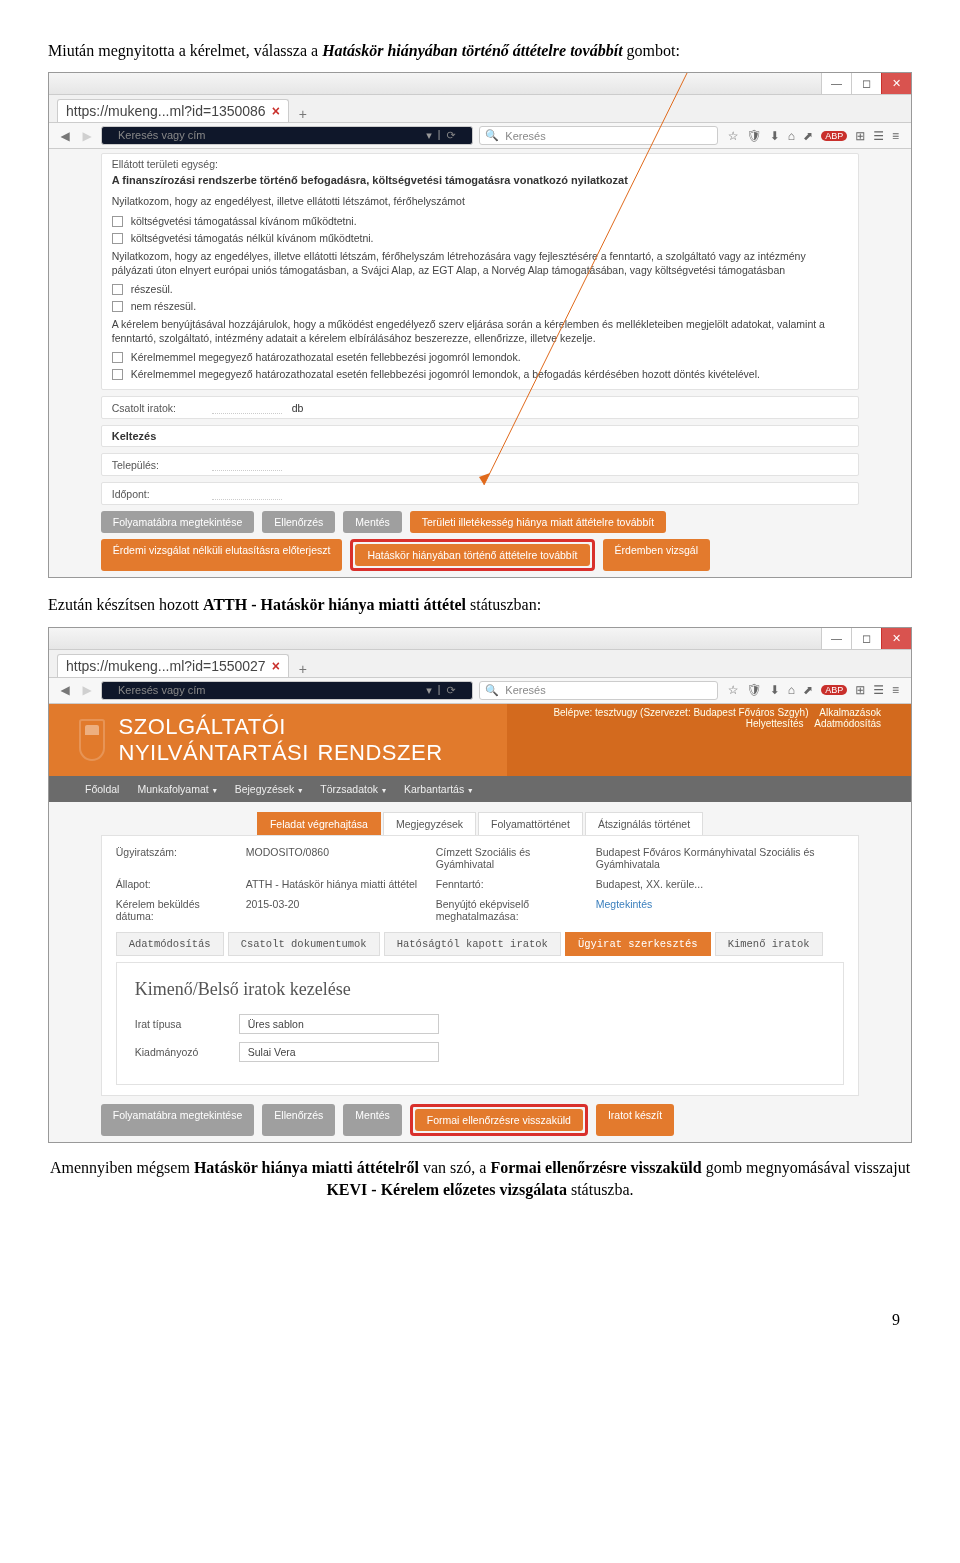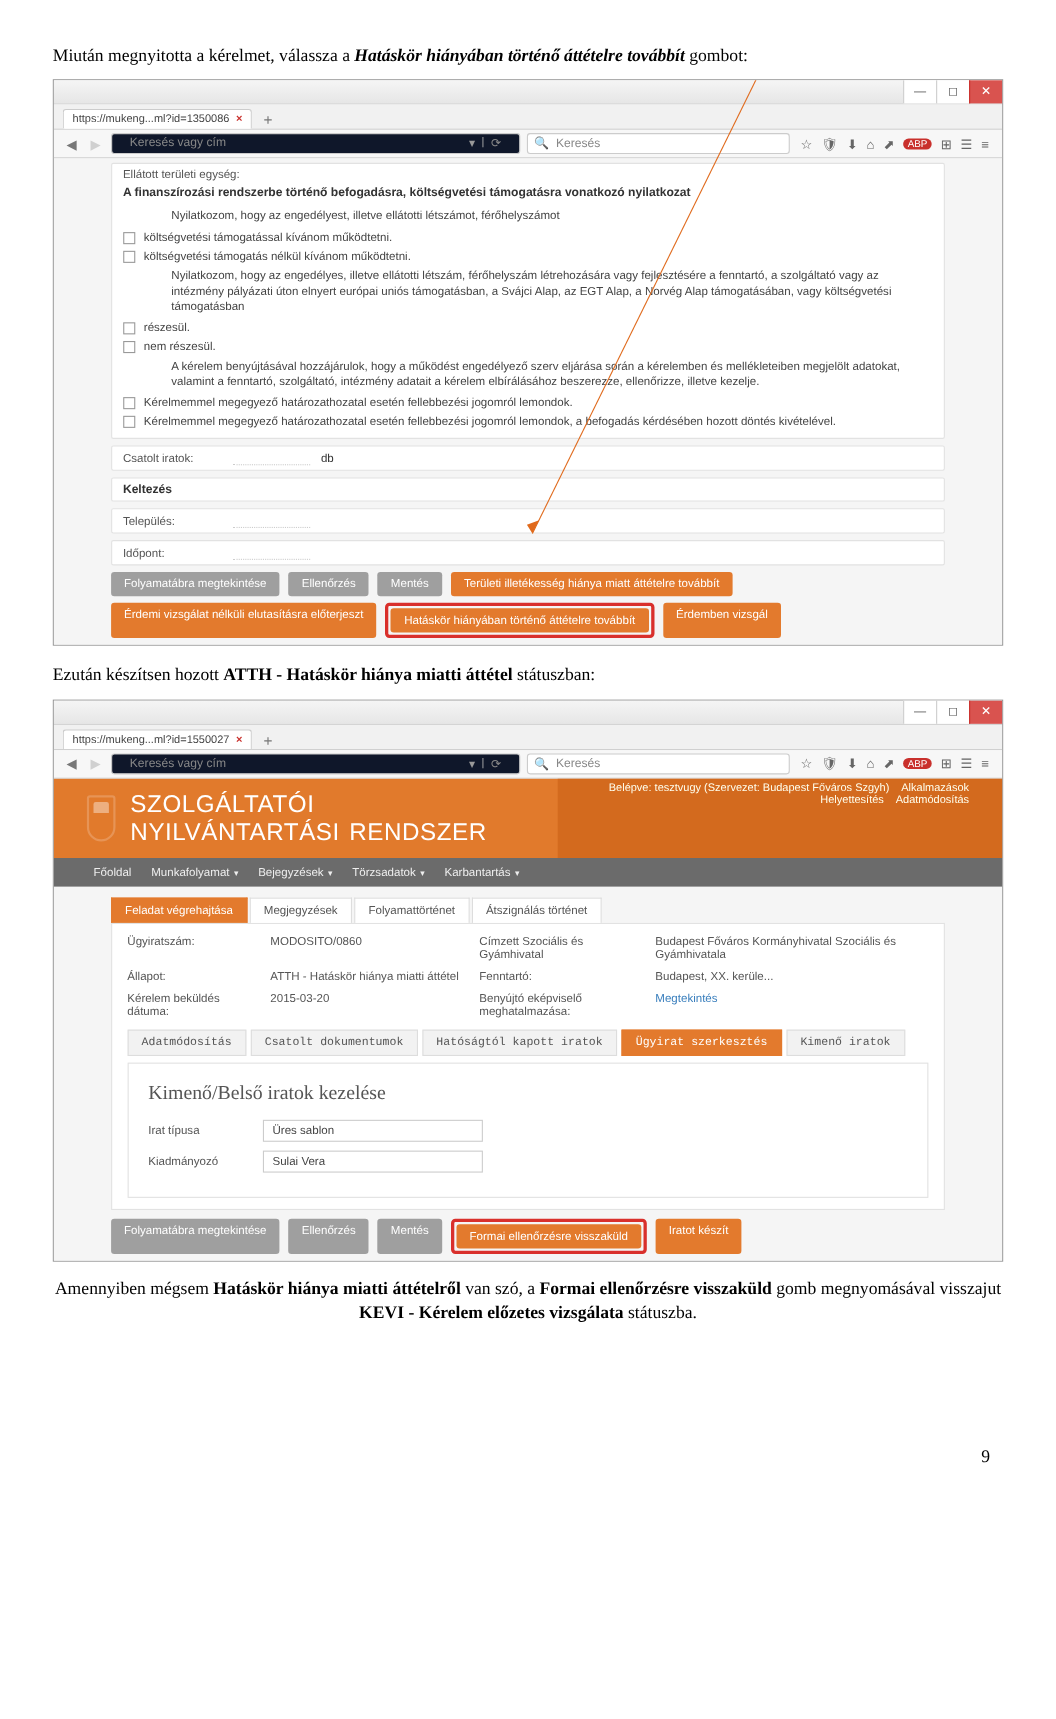--- a/index.html
+++ b/index.html
@@ -14,38 +14,38 @@
 
   
   .shot { font-family: "Segoe UI", Tahoma, Arial, sans-serif; border: 1px solid #999; background: #fff; font-size: 11px; color: #333; position: relative; }
   .titlebar { display: flex; height: 22px; background: linear-gradient(#f5f5f5,#e6e6e6); border-bottom: 1px solid #ccc; }
   .titlebar .spacer { flex: 1; }
   .winbtn { width: 30px; text-align: center; font-size: 11px; line-height: 20px; border-left: 1px solid #ccc; color:#555; }
   .winbtn.min { background:#fff; }
   .winbtn.max { background:#fff; }
   .winbtn.close { background:#d9534f; color:#fff; border-color:#c9302c; }
   .tabs-row { display: flex; align-items: flex-end; gap: 4px; padding: 4px 8px 0 8px; background:#f1f1f1; border-bottom: 1px solid #ccc; }
-  .tab { background:#fff; border: 1px solid #ccc; border-bottom: none; border-radius: 3px 3px 0 0; padding: 3px 8px; display:flex; align-items:center; gap:6px; font-size: 10px; color:#444; }
+  .tab { background:#fff; border: 1px solid #ccc; border-bottom: none; border-radius: 3px 3px 0 0; padding: 3px 8px; display:flex; align-items:center; gap:6px; font-size: 14px; color:#444; }
   .tab .x { color:#c9302c; font-weight: bold; }
   .addtab { color:#777; padding: 0 6px; font-size: 14px; }
   .urlrow { display:flex; align-items:center; gap:6px; padding: 3px 8px; background:#f7f7f7; border-bottom:1px solid #ccc; }
   .navbtn { width:16px; height:16px; display:flex; align-items:center; justify-content:center; color:#777; font-size:12px; }
   .urlbox { flex: 3; display:flex; align-items:flex-start; gap:6px; border:1px solid #ccc; border-radius: 3px; background:#0f172a; padding:2px 16px; color:#888; }
   .urlbox .sep { color:#aaa; font-size:10px; }
   .searchbox { flex: 2; display:flex; align-items:center; gap:6px; border:1px solid #ccc; border-radius: 3px; background:#fff; padding:2px 6px; color:#888; }
   .iconstrip { display:flex; gap:8px; padding: 0 4px; align-items:center; }
   .iconstrip span { font-size: 12px; color:#666; }
   .iconstrip .badge { background:#c9302c; color:#fff; border-radius:8px; font-size:9px; padding:0 4px; }
 
   .form-canvas { background:#f5f5f5; padding: 4px 0 6px 0; }
   .form-inner { margin: 0 auto; width: 88%; }
   .form-card { background:#fff; border:1px solid #e2e2e2; border-radius:2px; padding: 4px 10px; margin-bottom:6px; font-size:10.5px; color:#444; }
   .form-card .title-row { font-size:10.5px; color:#555; margin-bottom:4px; }
   .form-card .title-bold { font-weight:bold; color:#333; font-size:11px; }
-  .form-block p { margin-bottom: 6px; line-height: 1.35; margin-left: 44px; }
+  .form-block p { margin-bottom: 6px; line-height: 1.35; }
   .chk { display:flex; align-items:flex-start; gap:8px; margin-bottom:5px; }
   .chk .box { width:11px; height:11px; border:1px solid #999; margin-top:1px; flex:none; }
   .divider-card { background:#fff; border:1px solid #e2e2e2; border-radius:2px; padding:4px 10px; margin-bottom:6px; }
   .kv-row { display:flex; gap:10px; align-items:center; font-size:10.5px; }
   .kv-row .label { width:90px; color:#555; }
   .kv-row .val { border-bottom:1px dotted #ccc; min-width:70px; height:13px; }
 
   
   .btnrow { display:flex; gap:8px; flex-wrap:wrap; margin: 6px 6% 0 6%; }
   .btn-grey { background:#9f9f9f; color:#fff; border-radius:3px; padding:5px 12px; font-size:10.5px; cursor:pointer; }
@@ -63,21 +63,21 @@
   .crest { width:34px; height:42px; border:2px solid #fff3; border-radius:4px 4px 18px 18px; position:relative; }
   .crest::before { content:""; position:absolute; top:4px; left:4px; right:4px; height:10px; background:#fff6; border-radius:2px 2px 0 0; }
   .hero-title { font-family: "Segoe UI Light","Segoe UI",Arial; font-weight:300; font-size:22px; letter-spacing:0.5px; word-spacing:2px; color:#fff; }
   .login-row { background:#d36a1e; font-size:10px; text-align:right; padding:3px 30px; color:#ffe; }
   .login-row a { color:#ffe; text-decoration:none; margin-left:8px; }
   .nav-row { background:#6b6b6b; color:#eee; display:flex; gap:6px; padding:5px 30px; font-size:10.5px; }
   .nav-row .ni { padding:2px 6px; cursor:pointer; }
   .nav-row .ni .caret { font-size:8px; margin-left:4px; }
 
   .casewrap { width:88%; margin:10px auto 0 auto; }
-  .tabstrip { display:flex; gap:2px; font-size:10.5px; }
+  .tabstrip { display:flex; gap:2px; font-size:10.5px;justify-content:center; }
   .tabstrip .t { background:#fff; border:1px solid #ddd; border-bottom:none; padding:5px 12px; color:#555; cursor:pointer; }
   .tabstrip .t.active { background:#e37a2d; color:#fff; border-color:#e37a2d; }
   .infocard { background:#fff; border:1px solid #e2e2e2; padding:10px 14px; font-size:10.5px; color:#555; }
   .infogrid { display:grid; grid-template-columns: 120px 180px 150px 1fr; row-gap:8px; column-gap:10px; }
   .link-like { color:#3a7fbd; cursor:pointer; }
   .subtabstrip { display:flex; gap:4px; margin-top:10px; font-size:10.5px; }
   .subtabstrip .st { background:#f2f2f2; border:1px solid #ddd; padding:5px 12px; cursor:pointer;font-family:Liberation Mono, monospace; }
   .subtabstrip .st.active { background:#e37a2d; color:#fff; border-color:#e37a2d; }
   .panel { background:#fff; border:1px solid #e2e2e2; padding:16px 18px 14px 18px; margin-top:6px; }
   .panel h3 { font-family:"Segoe UI Light","Segoe UI"; font-weight:300; font-size:18px; color:#555; margin-bottom:14px; }

